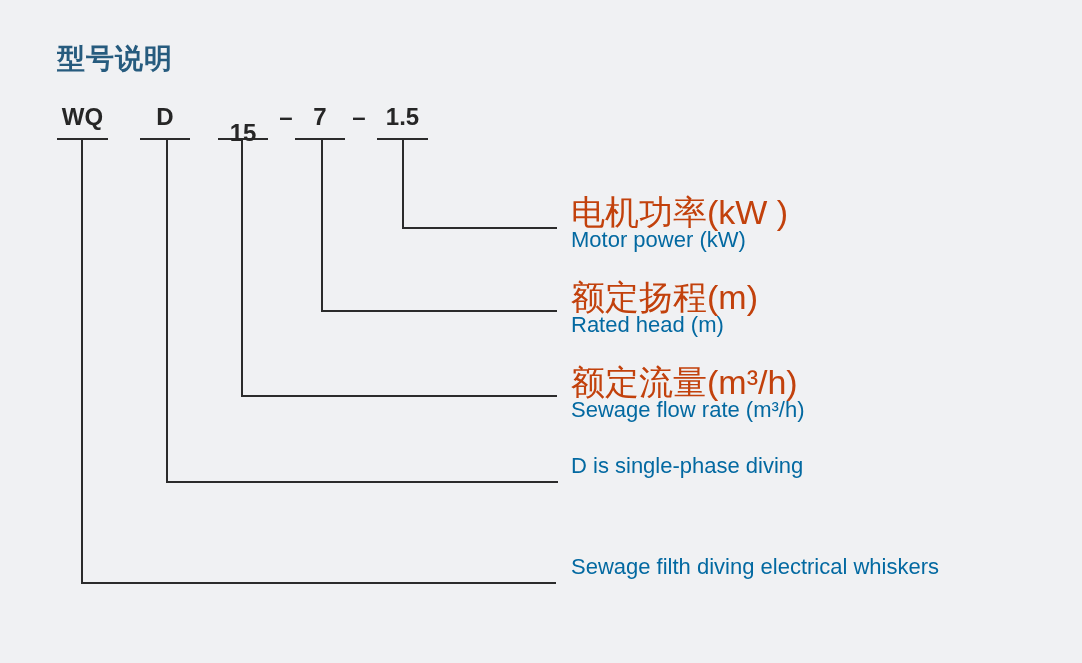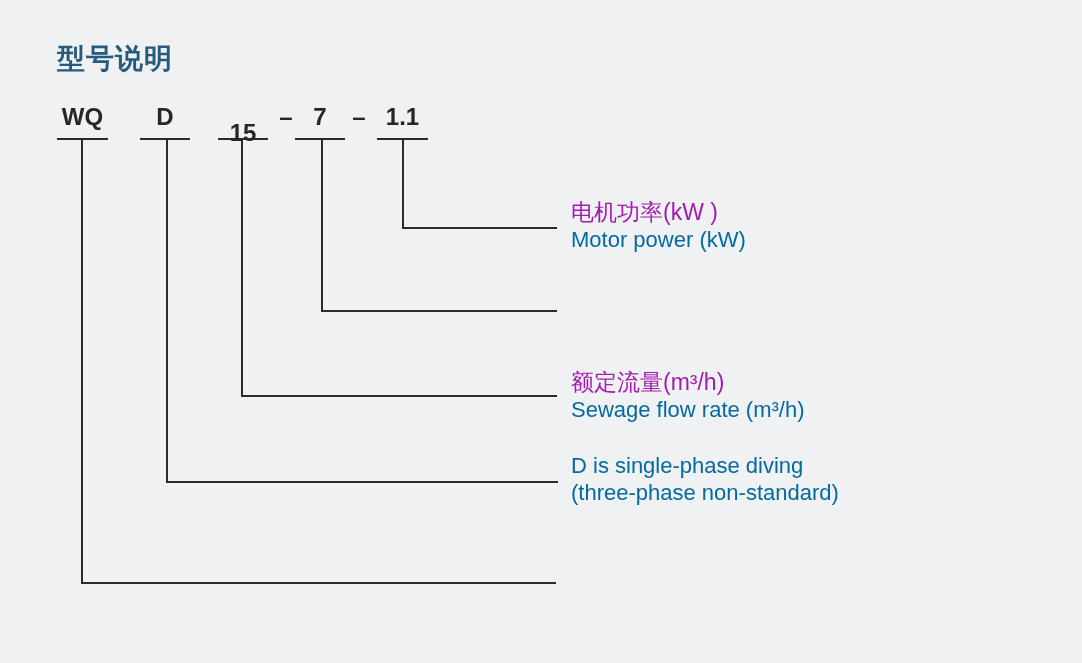--- a/index.html
+++ b/index.html
@@ -51,23 +51,23 @@
   .sep-1   { left: 272px; width: 28px; }
   .sep-2   { left: 345px; width: 28px; }
 
   .label-block {
     position: absolute;
     left: 571px;
     color: #262626;
     white-space: nowrap;
   }
   .label-zh {
-    font-size: 23px;
+    font-size: 34px;
     line-height: 28px;
-    color: #a21caf;
+    color: #c2410c;
   }
   .label-en {
     font-size: 22px;
     line-height: 27px;
     color: #0369a1;
   }
   .lb-motor-power { top: 198px; }
   .lb-rated-head  { top: 283px; }
   .lb-rated-flow  { top: 368px; }
   .lb-motor-type  { top: 452px; }
@@ -93,34 +93,38 @@
     <path d="M167 139 V482 H558"></path>
     <path d="M82 139 V583 H556"></path>
   </svg>
 
   <div class="code-seg seg-wq">WQ</div>
   <div class="code-seg seg-d">D</div>
   <div class="code-seg seg-15">15</div>
   <div class="code-seg sep-1">–</div>
   <div class="code-seg seg-7">7</div>
   <div class="code-seg sep-2">–</div>
-  <div class="code-seg seg-11">1.1</div>
+  <div class="code-seg seg-11">1.5</div>
 
   <div class="label-block lb-motor-power">
     <div class="label-zh">电机功率(kW )</div>
     <div class="label-en">Motor power (kW)</div>
   </div>
 
+  <div class="label-block lb-rated-head">
+    <div class="label-zh">额定扬程(m)</div>
+    <div class="label-en">Rated head (m)</div>
+  </div>
 
   <div class="label-block lb-rated-flow">
     <div class="label-zh">额定流量(m³/h)</div>
     <div class="label-en">Sewage flow rate (m³/h)</div>
   </div>
 
   <div class="label-block lb-motor-type">
     <div class="label-en">D is single-phase diving</div>
-    <div class="label-en">(three-phase non-standard)</div>
   </div>
 
   <div class="label-block lb-pump-type">
+    <div class="label-en">Sewage filth diving electrical whiskers</div>
   </div>
 
 </div>
 
 </body></html>

